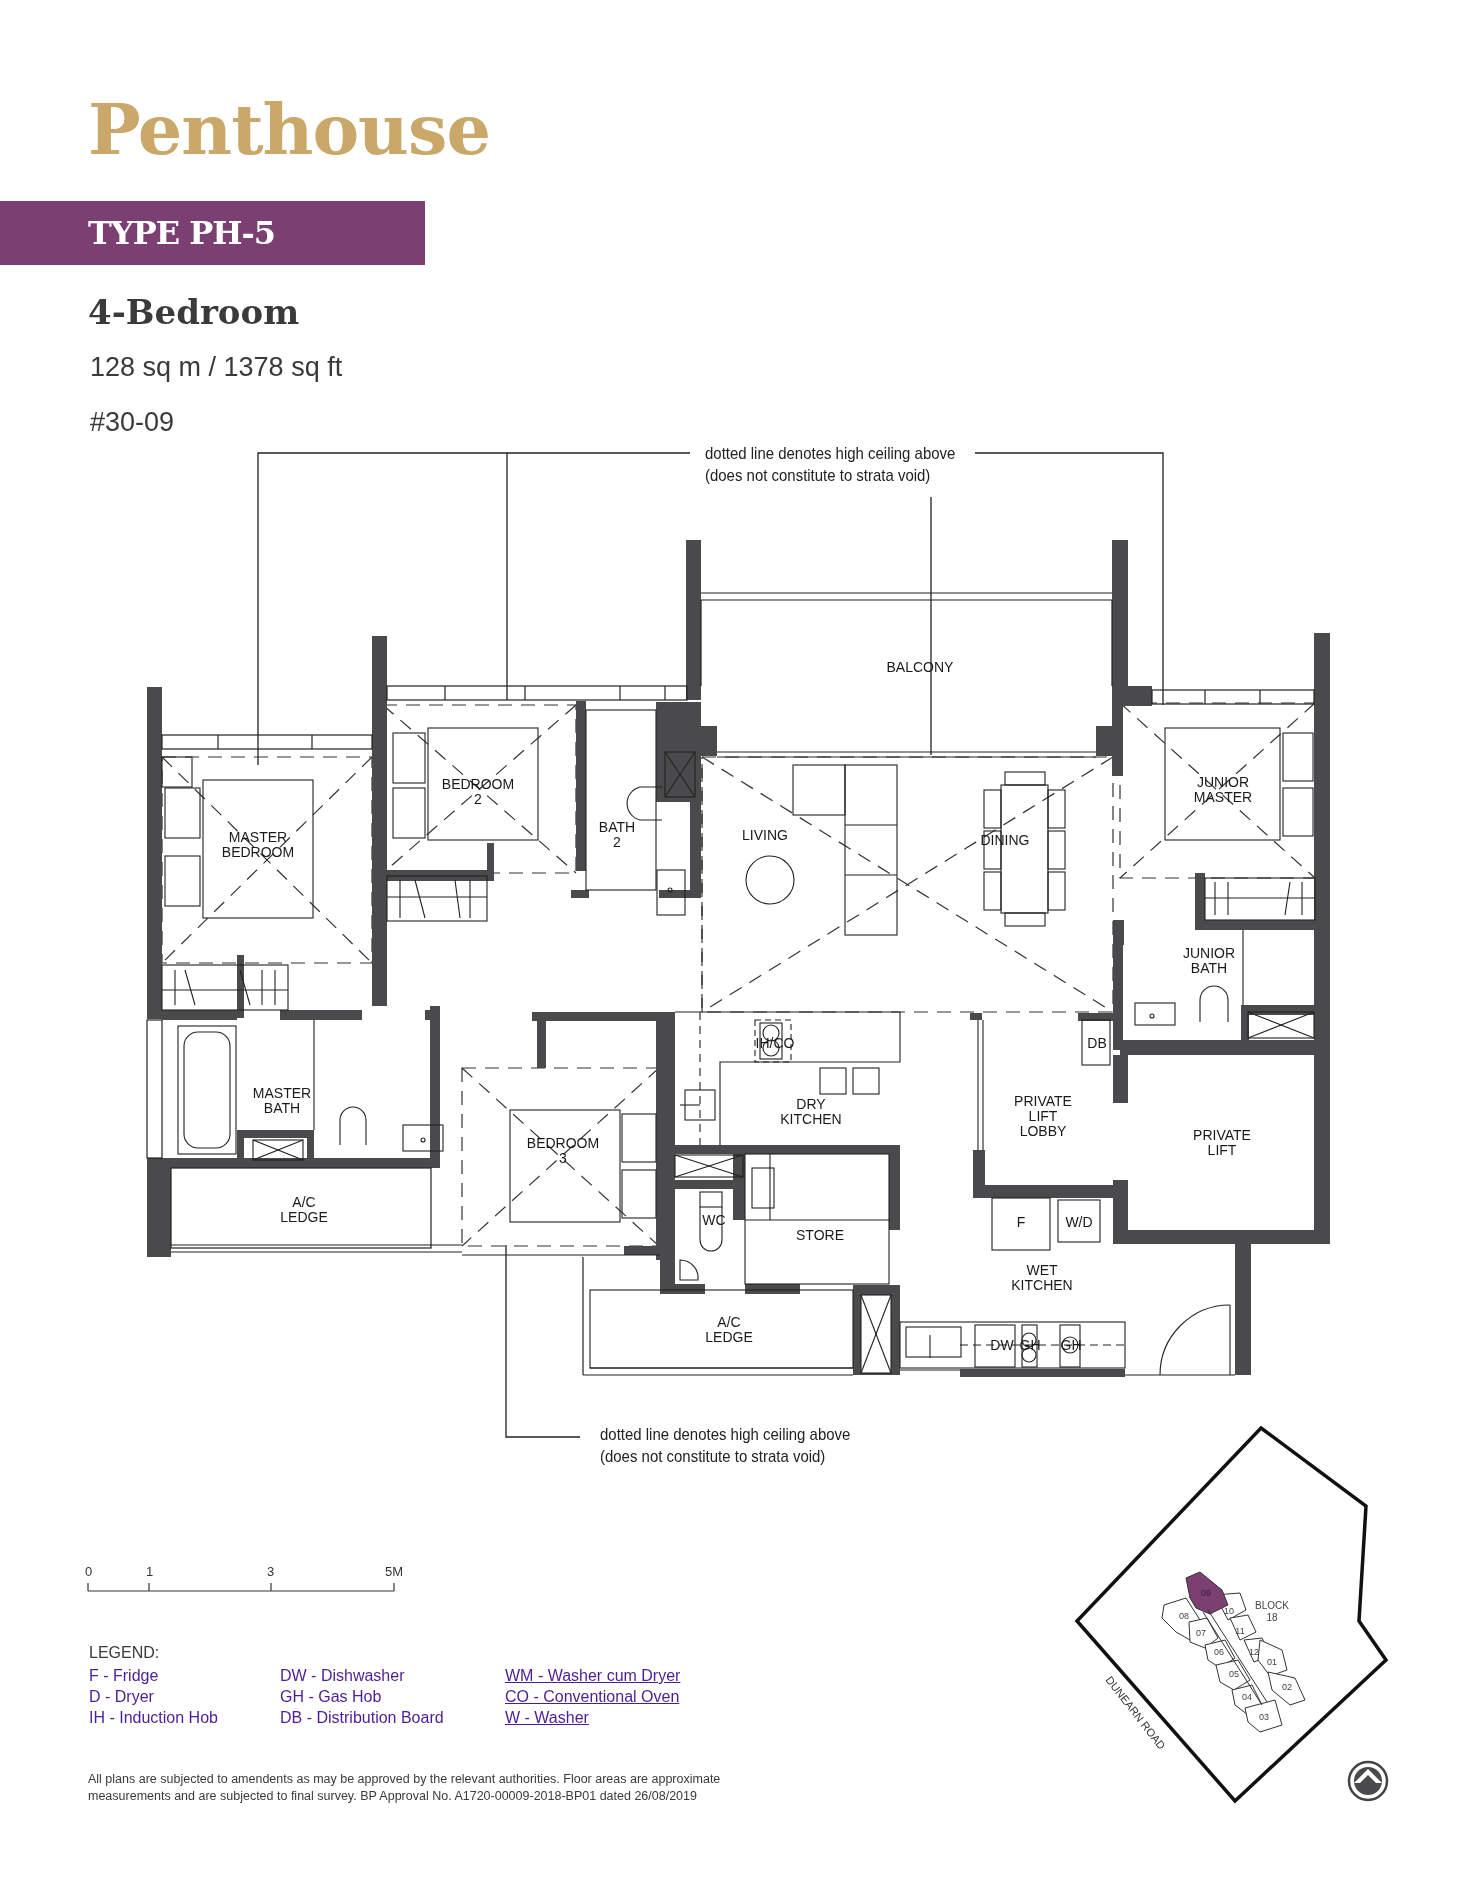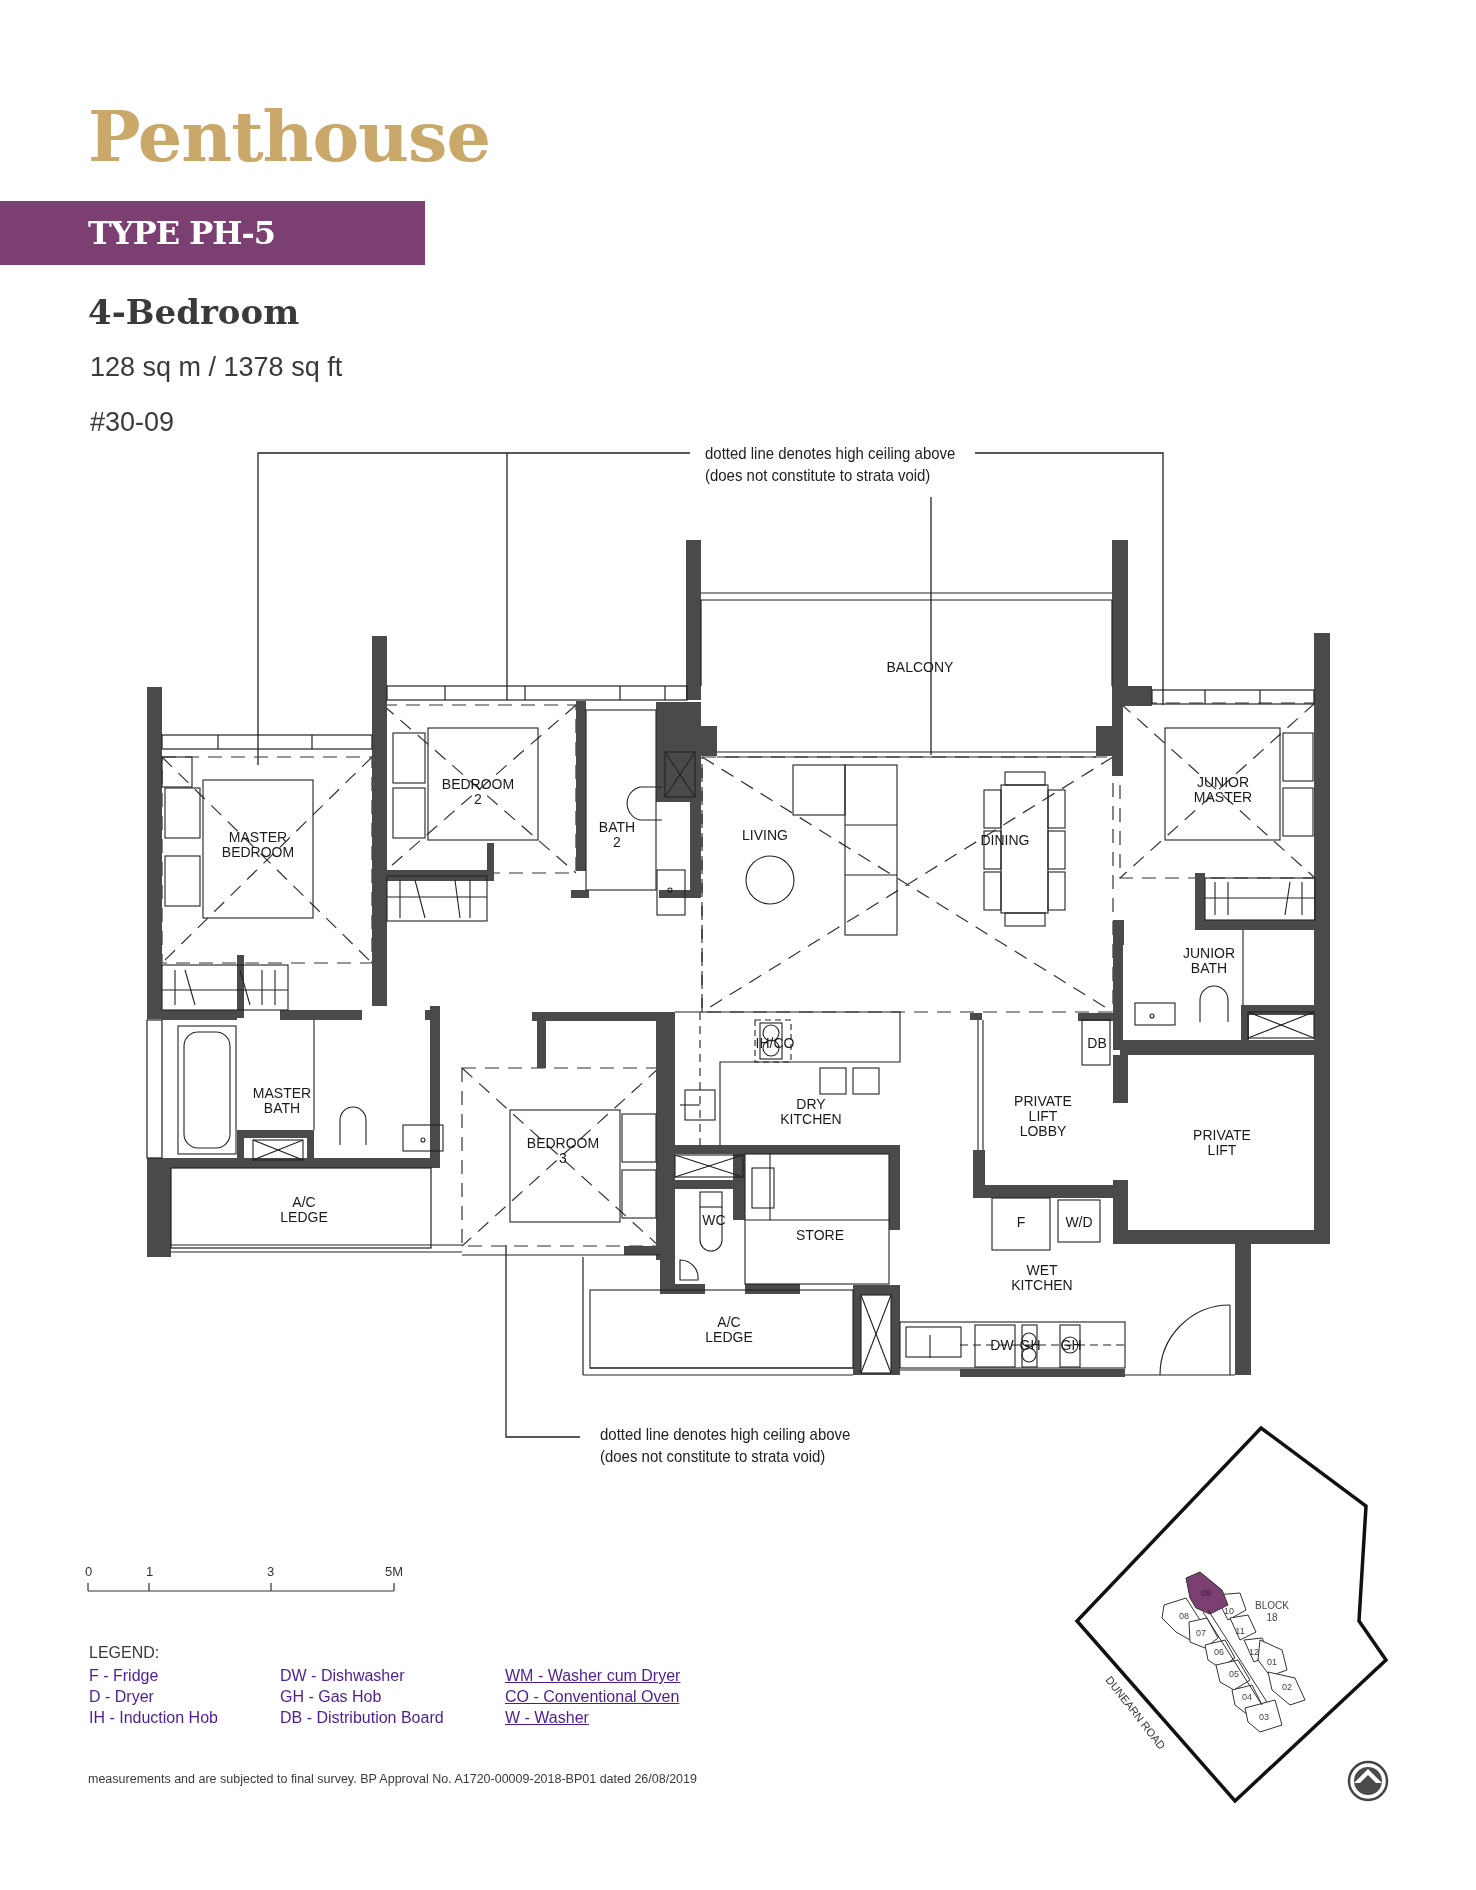--- a/index.html
+++ b/index.html
@@ -1,18 +1,18 @@
 <!DOCTYPE html>
 <html><head>
 <meta charset="utf-8">
 <style>
   html, body { margin: 0; padding: 0; background: #ffffff; }
   body { width: 1476px; height: 1890px; position: relative; overflow: hidden; font-family: "Liberation Sans", sans-serif; color: #3a3a3a; }
   .abs { position: absolute; }
-  .title { left: 88px; top: 102px; font-family: "DejaVu Serif", serif; font-weight: bold; font-size: 70px; color: #c9a86a; letter-spacing: -1px; line-height: 1; }
+  .title { left: 88px; top: 95px; font-family: "DejaVu Serif", serif; font-weight: bold; font-size: 70px; color: #c9a86a; letter-spacing: -1px; line-height: 1; }
   .type-band { left: 0; top: 201px; width: 425px; height: 64px; background: #7b3f72; }
   .type-label { left: 88px; top: 208px; font-family: "DejaVu Serif", serif; font-weight: bold; font-size: 32px; color: #ffffff; line-height: 50px; letter-spacing: -1px; }
   .subtitle { left: 88px; top: 292px; font-family: "DejaVu Serif", serif; font-weight: bold; font-size: 34px; color: #3a3a3a; }
   .area { left: 90px; top: 352px; font-size: 27px; color: #3a3a3a; }
   .unitno { left: 90px; top: 407px; font-size: 27px; color: #3a3a3a; }
   .note { font-family: "Liberation Sans", sans-serif; font-size: 17px; color: #222; line-height: 22px; transform: scaleX(0.88); transform-origin: left top; white-space: nowrap; }
   .legend { font-size: 16px; color: #4c1d95; line-height: 21px; }
   .legend-title { left: 89px; top: 1644px; font-size: 16px; color: #3a3a3a; }
   .disclaimer { left: 88px; top: 1771px; font-size: 12.5px; color: #3a3a3a; line-height: 17px; width: 700px; }
   svg text { font-family: "Liberation Sans", sans-serif; }
@@ -434,14 +434,15 @@
   <div>GH - Gas Hob</div>
   <div>DB - Distribution Board</div>
 </div>
 <div class="abs legend" style="left:505px;top:1665px;text-decoration:underline;">
   <div>WM - Washer cum Dryer</div>
   <div>CO - Conventional Oven</div>
   <div>W - Washer</div>
 </div>
 
 <div class="abs disclaimer">
+  <div>All plans are subjected to amendents as may be approved by the relevant authorities. Floor areas are approximate</div>
   <div>measurements and are subjected to final survey. BP Approval No. A1720-00009-2018-BP01 dated 26/08/2019</div>
 </div>
 
 </body></html>

